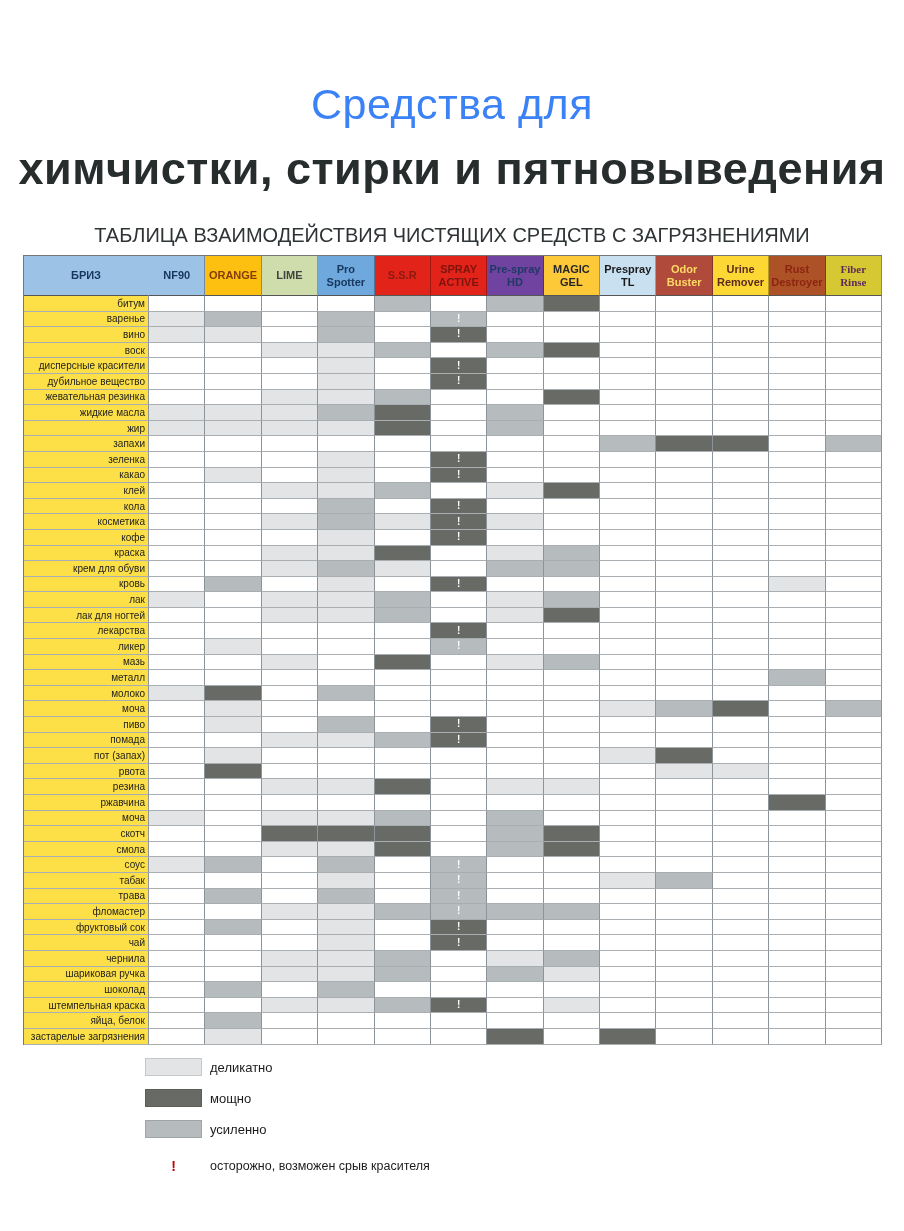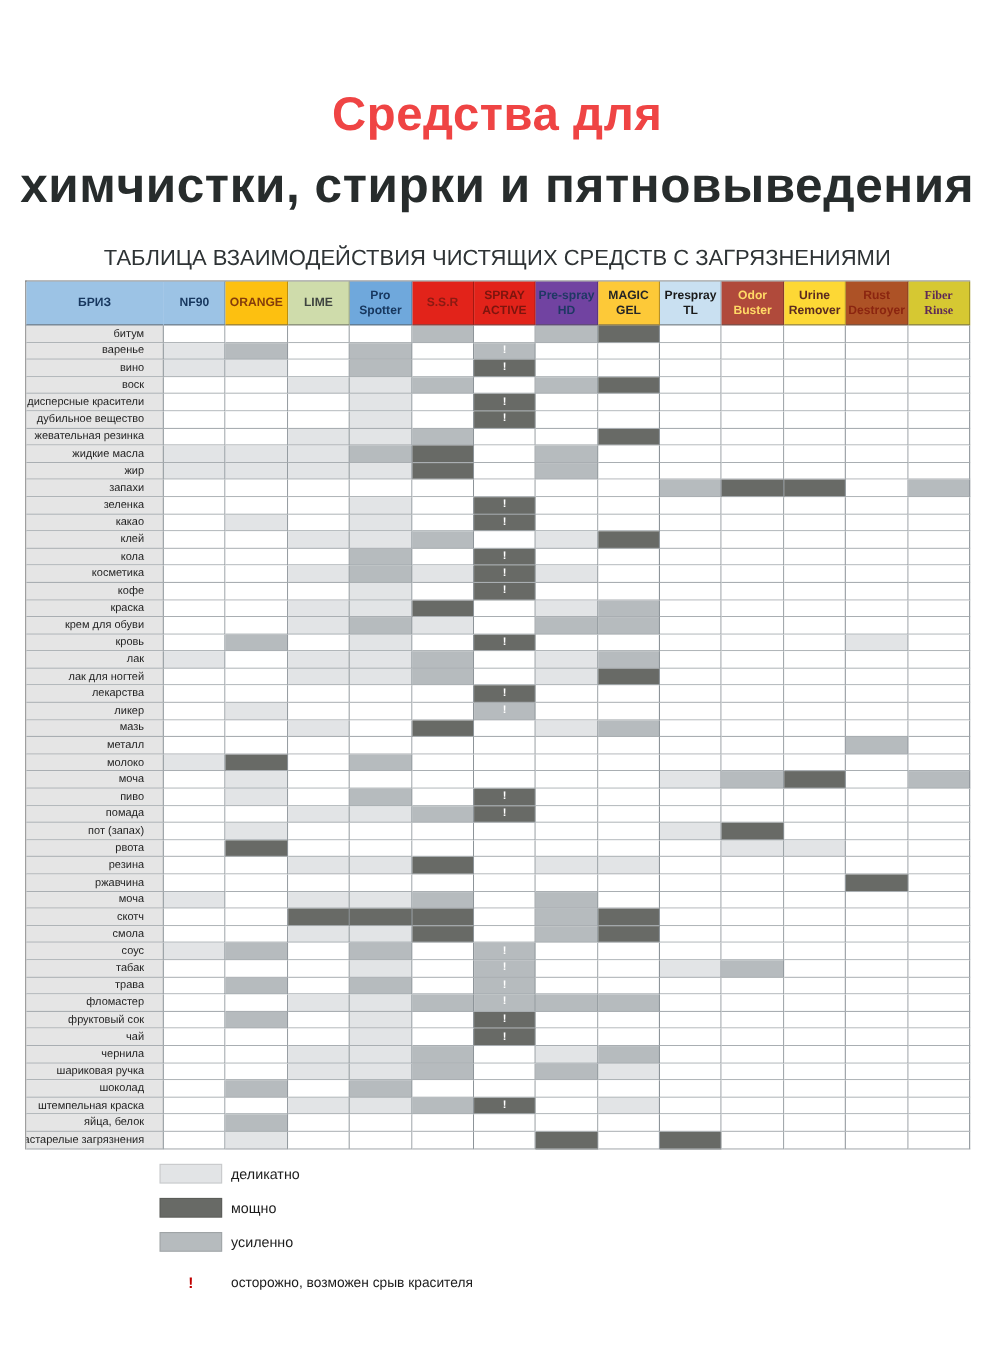--- a/index.html
+++ b/index.html
@@ -2,21 +2,21 @@
 <html><head>
 <meta charset="utf-8">
 <style>
   html,body{margin:0;padding:0;}
   body{
     width:904px;height:1231px;position:relative;background:#ffffff;
     font-family:"Liberation Sans",sans-serif;color:#222;
   }
   .title-line1{
     position:absolute;top:80px;left:0;width:100%;text-align:center;
-    font-size:43px;font-weight:700;color:#ef4444;letter-spacing:0.5px;
+    font-size:43px;font-weight:400;color:#3b82f6;letter-spacing:0.5px;
   }
   .title-line2{
     position:absolute;top:143px;left:0;width:100%;text-align:center;
     font-size:45px;font-weight:bold;color:#272c2c;letter-spacing:0.5px;
   }
   .subtitle{
     position:absolute;top:224px;left:0;width:100%;text-align:center;
     font-size:20px;font-weight:500;color:#2e3335;
   }
   
@@ -30,23 +30,23 @@
   .th{
     display:flex;align-items:center;justify-content:center;text-align:center;
     font-size:11px;font-weight:bold;line-height:1.15;
     border-right:1px solid rgba(0,0,0,0.28);border-bottom:1px solid #555;
     padding:1px 2px;box-sizing:border-box;
   }
   .th.corner{border-right-color:transparent;}
   .rl{
     font-size:10px;color:#1d1d1d;text-align:right;
     display:flex;align-items:center;justify-content:flex-end;
-    padding-right:17px;box-sizing:border-box;
+    padding-right:3px;box-sizing:border-box;
     border-right:1px solid #8d9499;border-bottom:1px solid #a9aeb2;
-    white-space:nowrap;overflow:hidden;background:#e5e5e5;
+    white-space:nowrap;overflow:hidden;background:#fde047;
   }
   .cell{
     border-right:1px solid #8d9499;border-bottom:1px solid #a9aeb2;
     box-sizing:border-box;display:flex;align-items:center;justify-content:center;
   }
   .cell .bang{font-size:10px;font-weight:bold;color:#ffffff;line-height:1;}
   
   .legend{position:absolute;left:145px;top:1058px;width:520px;}
   .legend-title{font-size:13.5px;font-weight:bold;color:#1c1c1c;margin-bottom:14px;}
   .legend-row{display:flex;align-items:center;margin-bottom:13px;}

